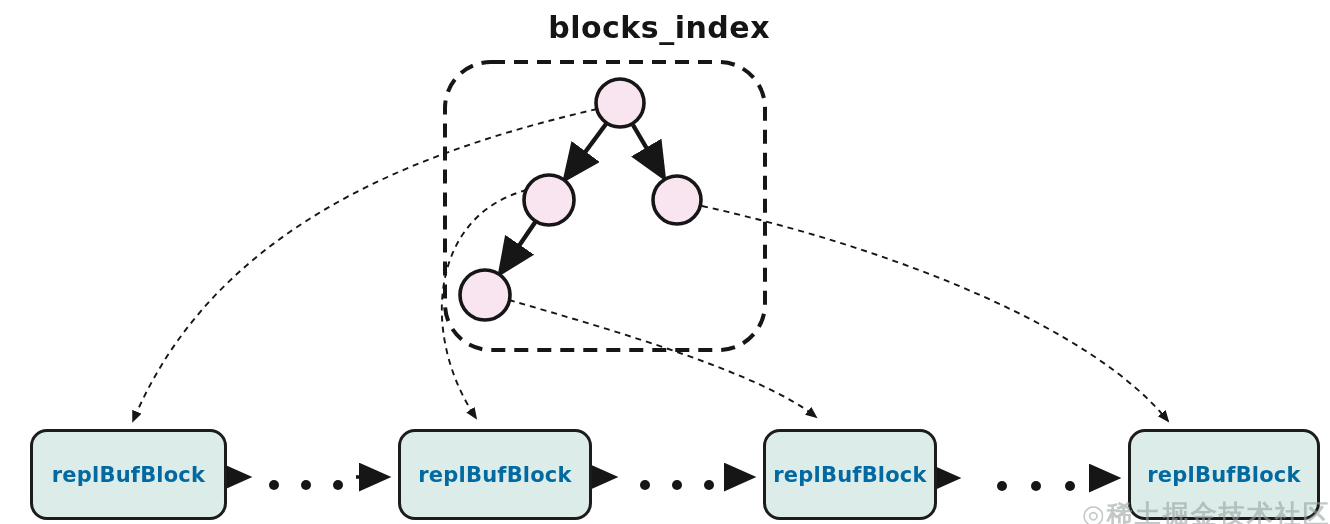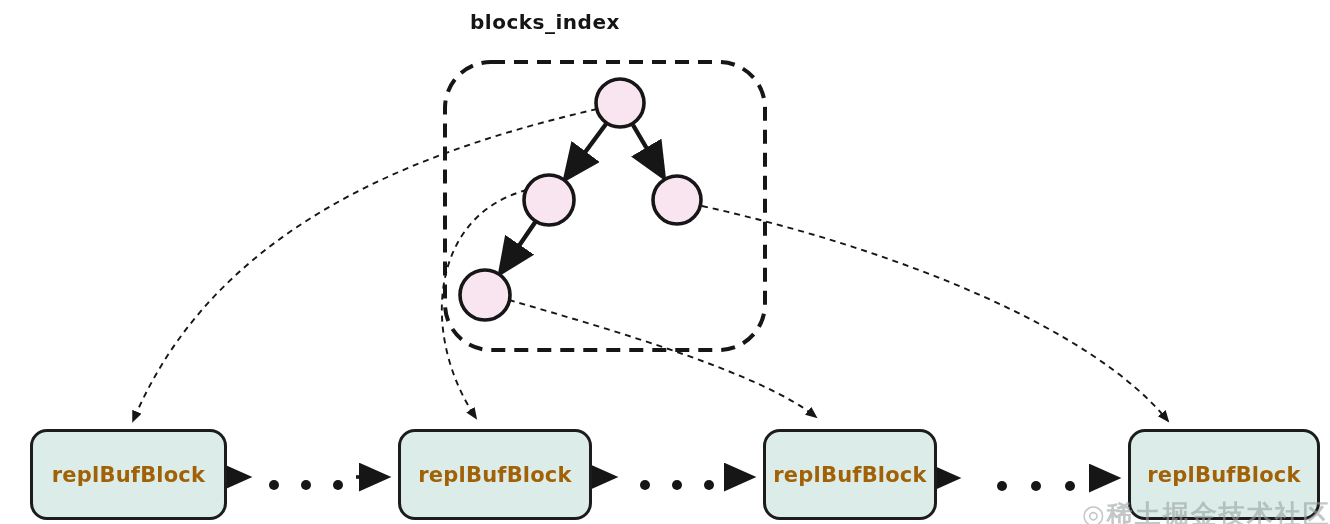--- a/index.html
+++ b/index.html
@@ -2,29 +2,29 @@
 <html style="--node-fill: #f9e5f0; --block-fill: #dcede9; --line: #161616; --watermark: #9aa3a2;"><head>
 <meta charset="utf-8">
 <style>
   html,body{margin:0;padding:0;}
   body{width:1330px;height:524px;overflow:hidden;background:#ffffff;
        font-family:"DejaVu Sans","Liberation Sans",sans-serif;}
   .canvas{position:relative;width:1330px;height:524px;background:#fff;}
   svg.layer{position:absolute;left:0;top:0;width:1330px;height:524px;}
 
   .diagram-title{
-    position:absolute;left:470px;top:10px;width:300px;text-align:left;
-    font-size:20px;font-weight:bold;color:#151515;letter-spacing:0.5px;
+    position:absolute;left:470px;top:10px;width:300px;text-align:right;
+    font-size:30px;font-weight:bold;color:#151515;letter-spacing:0.5px;
   }
   .repl-box{
     position:absolute;top:429px;height:91px;box-sizing:border-box;
     background:var(--block-fill,#dcede9);
     border:3.4px solid #1c1c1c;border-radius:17px;
     display:flex;align-items:center;justify-content:center;
-    font-size:21px;font-weight:bold;color:#a16207;letter-spacing:0.2px;
+    font-size:21px;font-weight:bold;color:#0369a1;letter-spacing:0.2px;
   }
   .box1{left:30px;width:197px;}
   .box2{left:398px;width:194px;}
   .box3{left:763px;width:174px;}
   .box4{left:1128px;width:192px;}
 
   .watermark{
     position:absolute;left:1082px;top:497px;white-space:nowrap;
     font-size:26px;color:var(--watermark,#9aa3a2);opacity:0.6;
     letter-spacing:2px;font-weight:bold;

